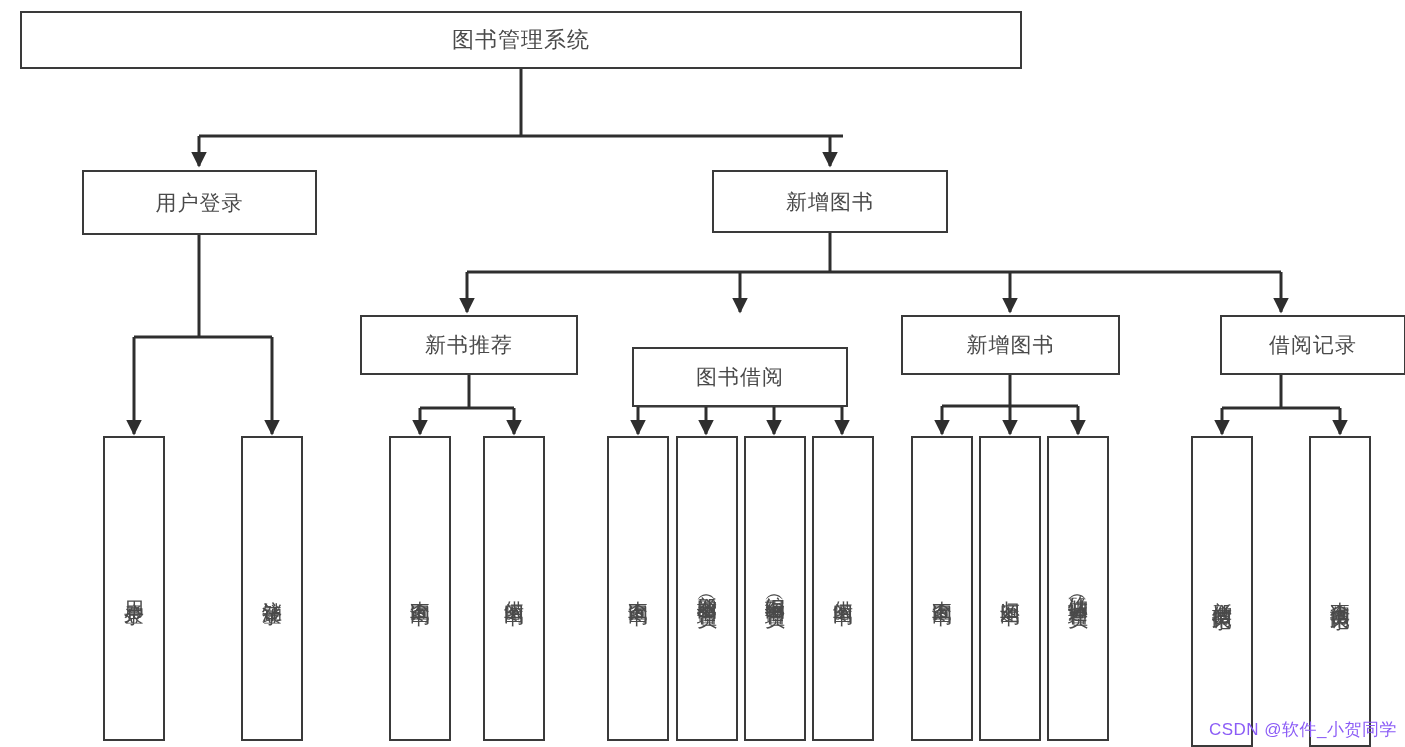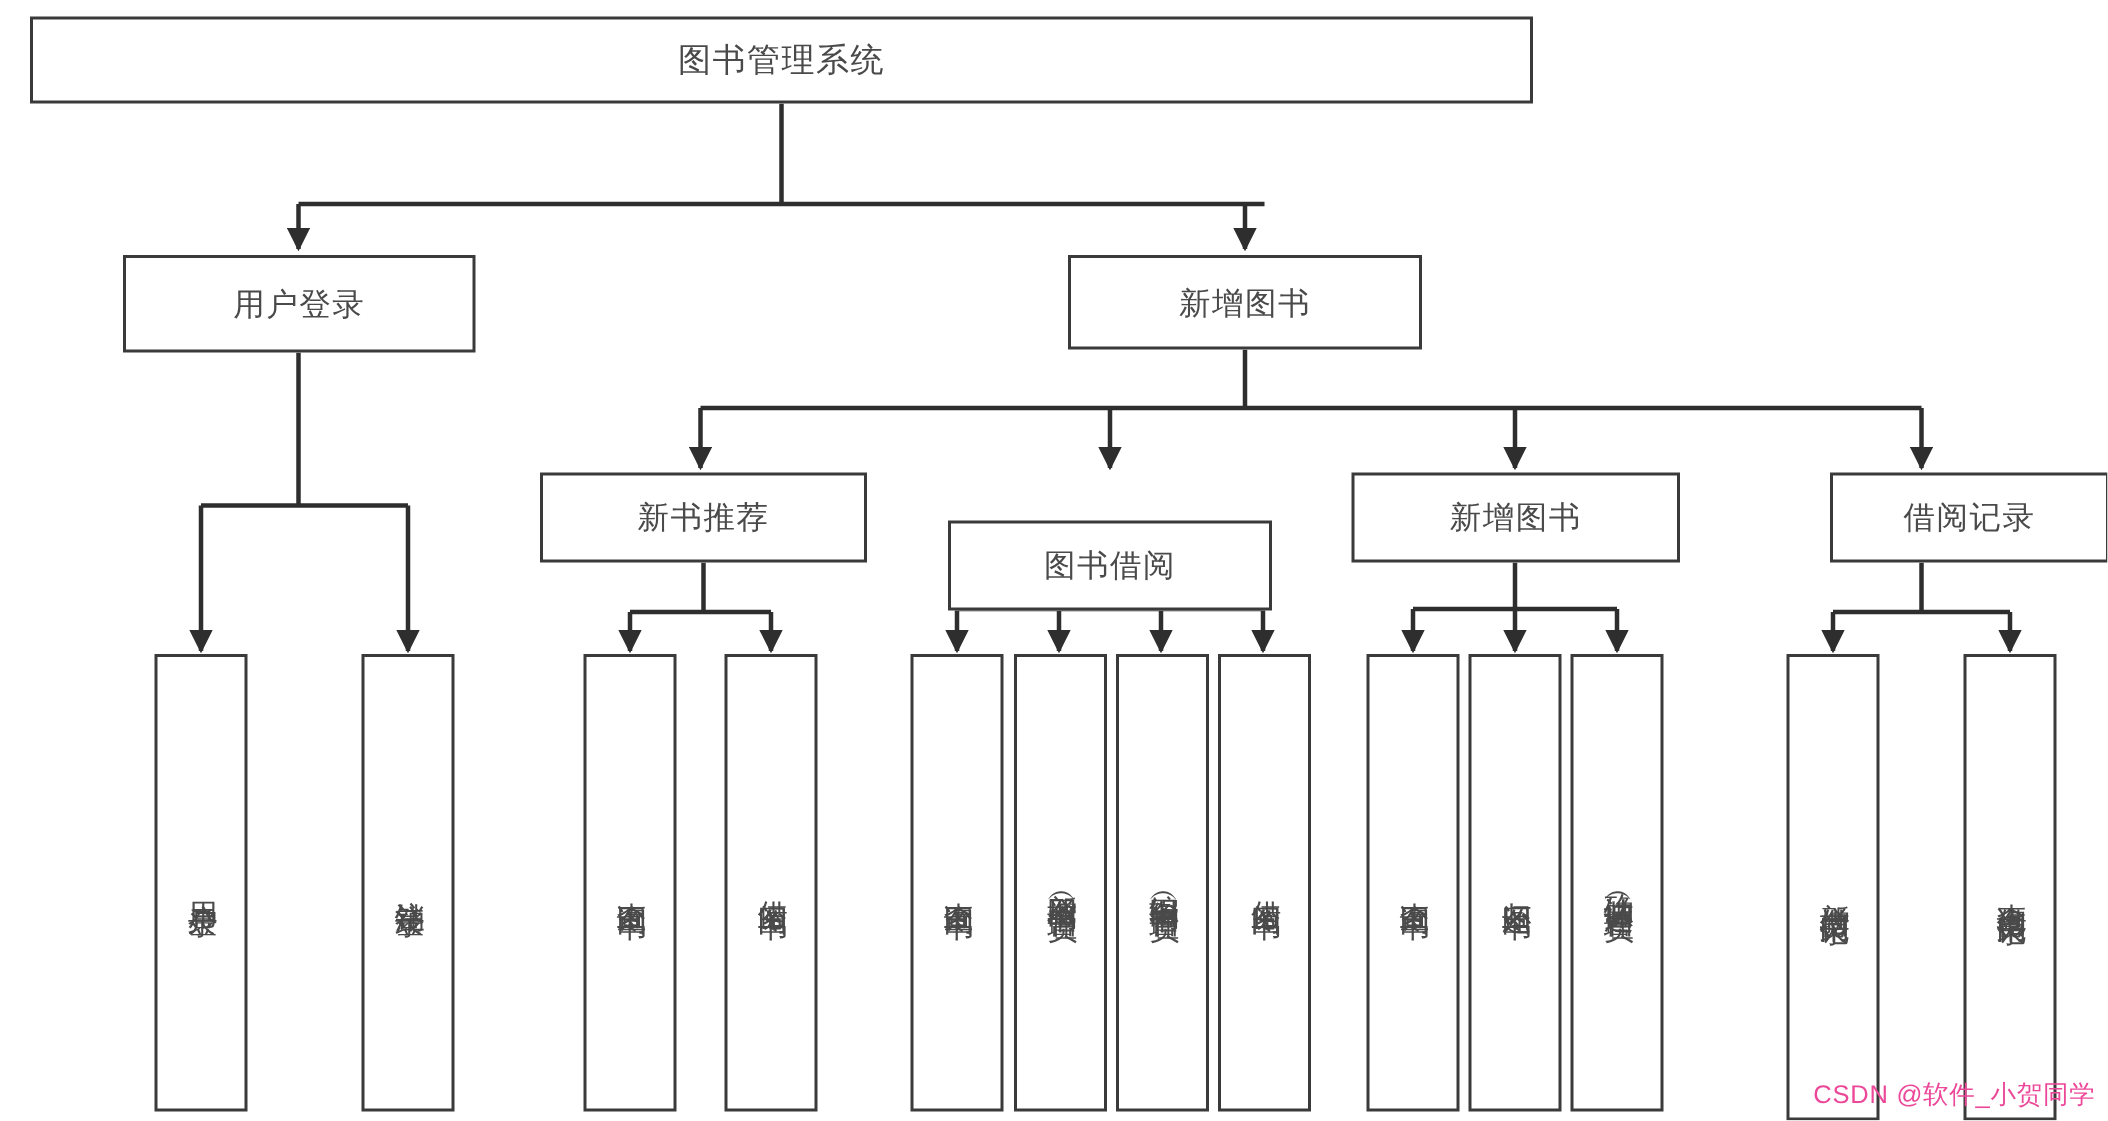--- a/index.html
+++ b/index.html
@@ -59,21 +59,21 @@
   }
   .htext {
     white-space: nowrap;
     display: block;
   }
   #watermark {
     position: absolute;
     right: 8px;
     bottom: 6px;
     font-size: 17px;
-    color: #ec4899;
+    color: #8b5cf6;
     letter-spacing: 0.5px;
     white-space: nowrap;
     user-select: none;
   }
 </style>
 </head>
 <body>
 
 <div id="diagram-root">
 

